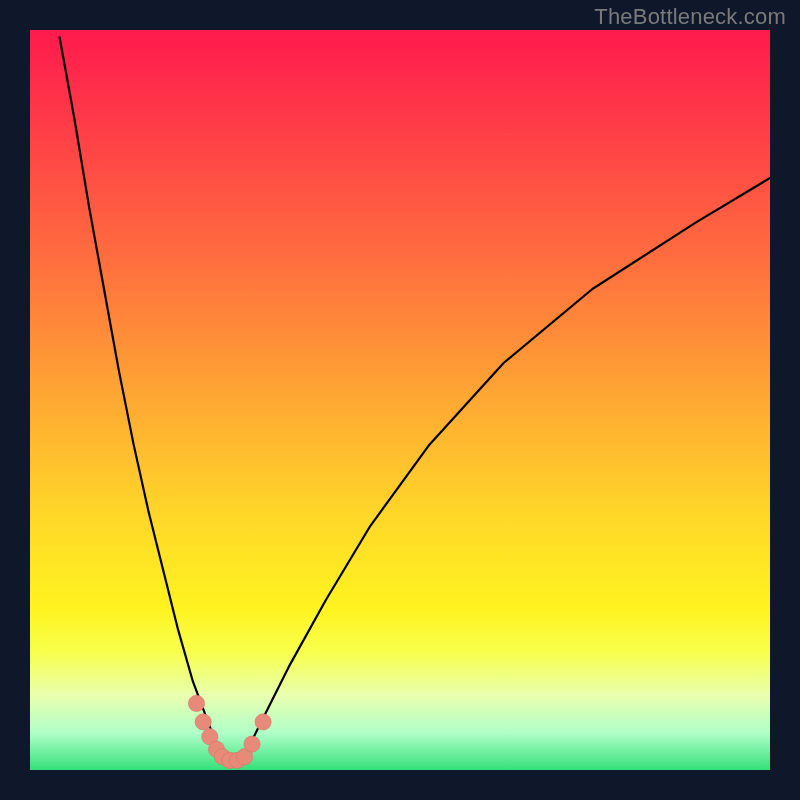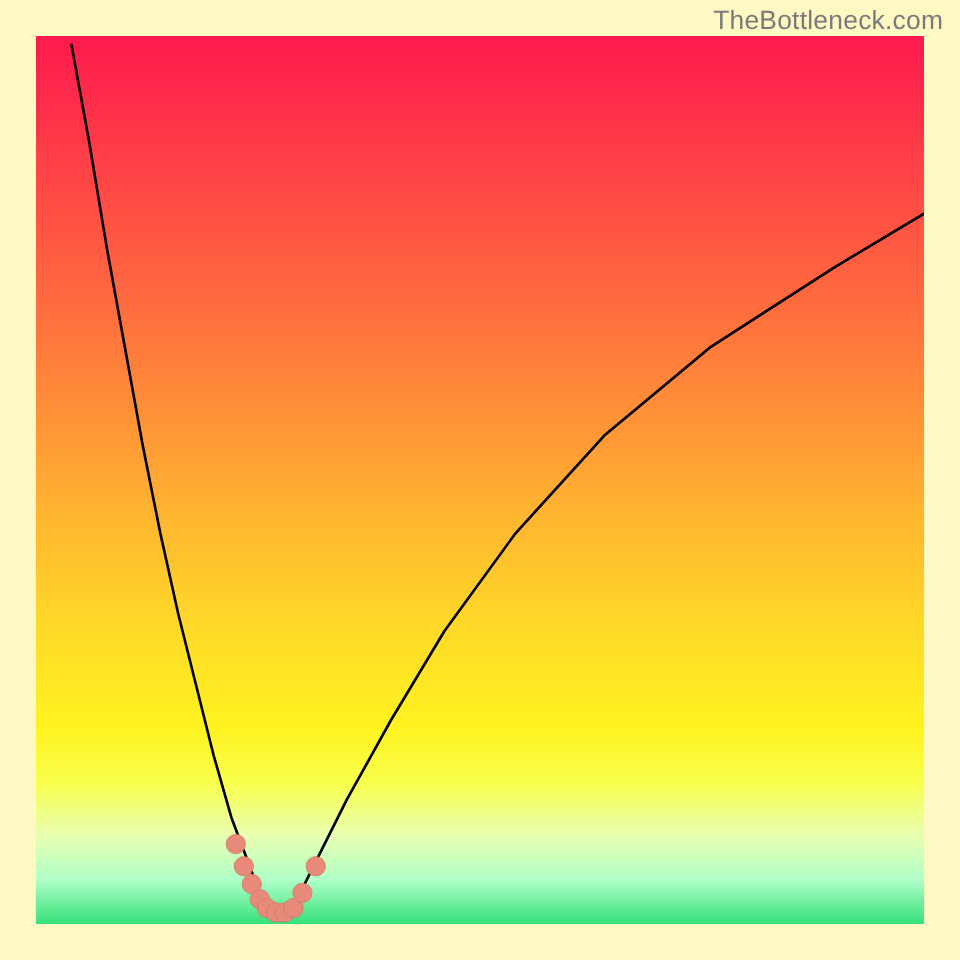--- a/index.html
+++ b/index.html
@@ -10,21 +10,21 @@
     overflow: hidden;
     background: #000;
     font-family: Arial, Helvetica, sans-serif;
   }
   .frame {
     position: absolute;
     top: 0;
     left: 0;
     width: 800px;
     height: 800px;
-    background: #fef9c3;
+    background: #0f172a;
   }
   .plot {
     position: absolute;
     top: 30px;
     left: 30px;
     width: 740px;
     height: 740px;
     background: linear-gradient(
       to bottom,
       #ff1a4d 0%,

